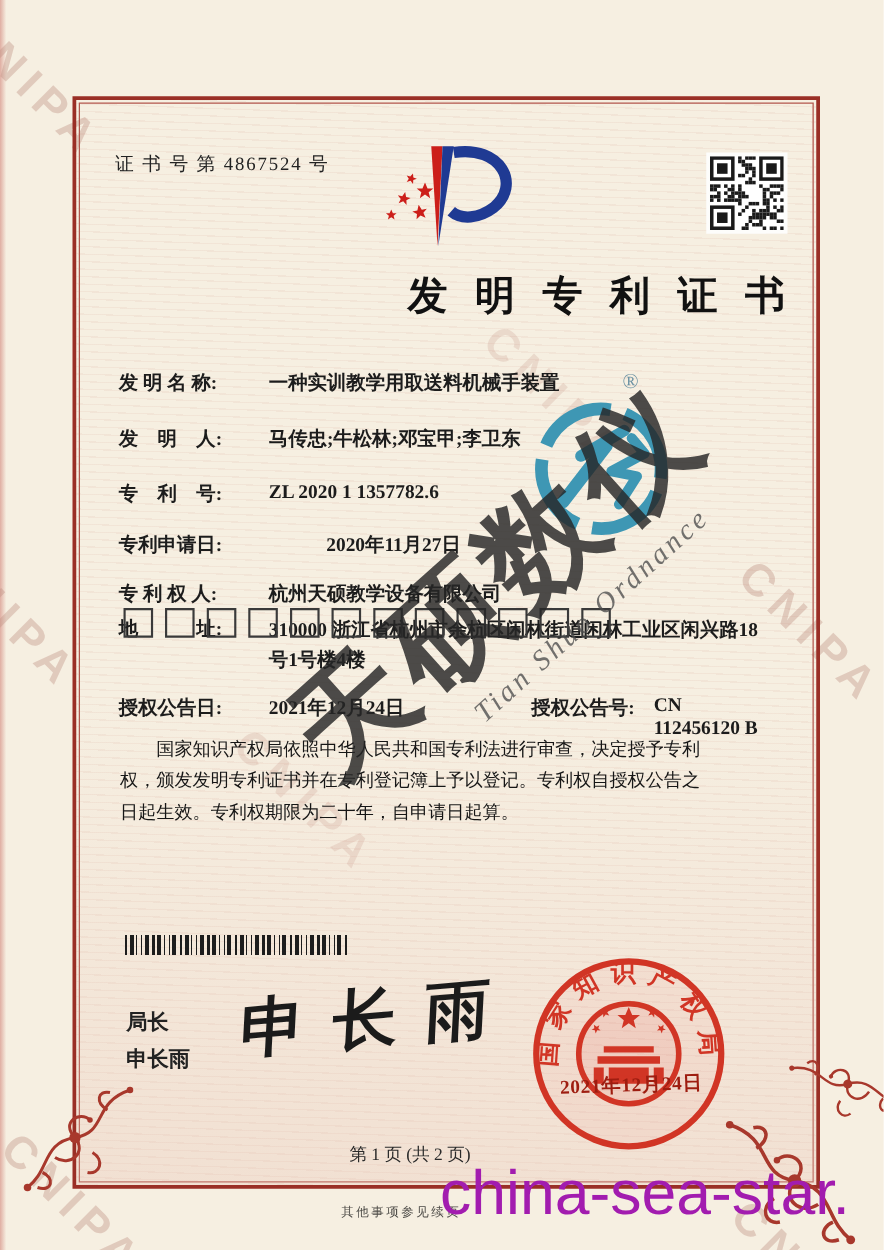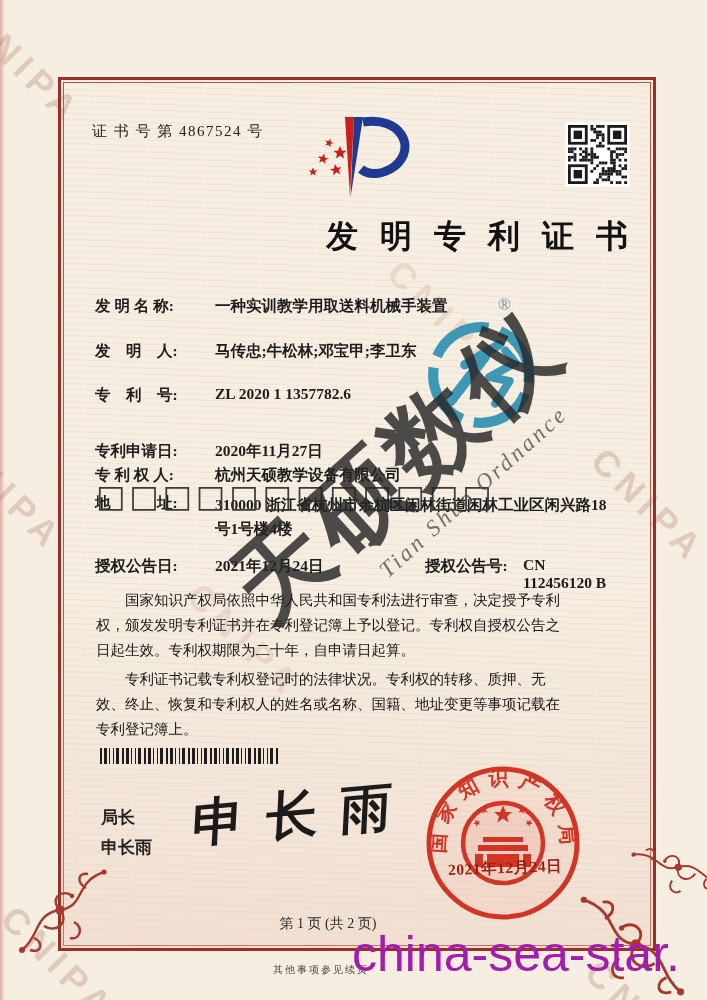--- a/index.html
+++ b/index.html
@@ -32,21 +32,21 @@
   .title{position:absolute;left:58px;top:215px;width:592px;text-align:right;
     font-size:32px;font-weight:bold;letter-spacing:22px;text-indent:22px;color:#111;}
   
   .fields{position:absolute;left:95px;top:0;width:520px;font-size:15.5px;font-weight:bold;}
   .frow{position:absolute;display:flex;white-space:nowrap;}
   .flabel{width:120px;flex:0 0 auto;}
   .fvalue{white-space:normal;}
   .row-name{top:296px;}
   .row-inventors{top:341px;}
   .row-patno{top:385px;}
-  .row-filing{top:441px;}
+  .row-filing{top:426px;gap:46px;}
   .row-patentee{top:465px;}
   .row-address{top:493px;width:520px;}
   .row-address .fvalue{width:418px;line-height:1.55;}
   .row-grant{top:556px;}
   .row-grantno{top:556px;left:330px;}
   .squares{position:absolute;left:96px;top:478px;font-size:31px;letter-spacing:4px;
     color:#3a3a3a;font-weight:normal;font-family:"DejaVu Sans",sans-serif;}
   .reg-mark{position:absolute;left:498px;top:295px;font-size:17px;color:#6d93a4;}
   
   .body-text{position:absolute;left:96px;top:588px;width:472px;font-size:14.5px;
@@ -296,21 +296,20 @@
       <span class="flabel" style="width:98px;">授权公告号:</span>
       <span class="fvalue">CN 112456120 B</span>
     </div>
   </div>
 
   <div class="squares">□□□□□□□□□□□□</div>
   <div class="reg-mark">®</div>
 
   <div class="body-text">
     <p>国家知识产权局依照中华人民共和国专利法进行审查，决定授予专利权，颁发发明专利证书并在专利登记簿上予以登记。专利权自授权公告之日起生效。专利权期限为二十年，自申请日起算。</p>
-    <p>专利证书记载专利权登记时的法律状况。专利权的转移、质押、无效、终止、恢复和专利权人的姓名或名称、国籍、地址变更等事项记载在专利登记簿上。</p>
   </div>
 
   <div class="barcode"></div>
 
   <div class="signer-title">局长</div>
   <div class="signer-name">申长雨</div>
   <div class="signature">申长雨</div>
 
   <svg class="seal" viewBox="0 0 176 176">
     <circle cx="88" cy="88" r="74" fill="rgba(213,44,30,0.05)" stroke="#d02c1c" stroke-width="5"></circle>

